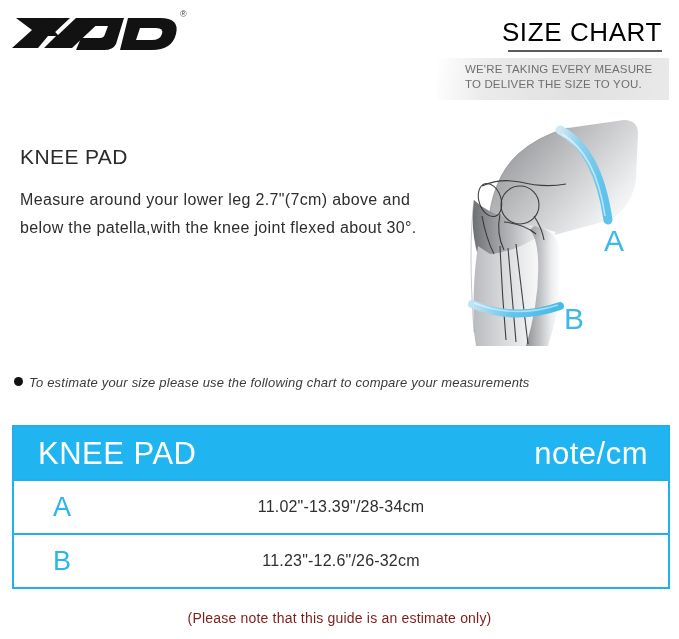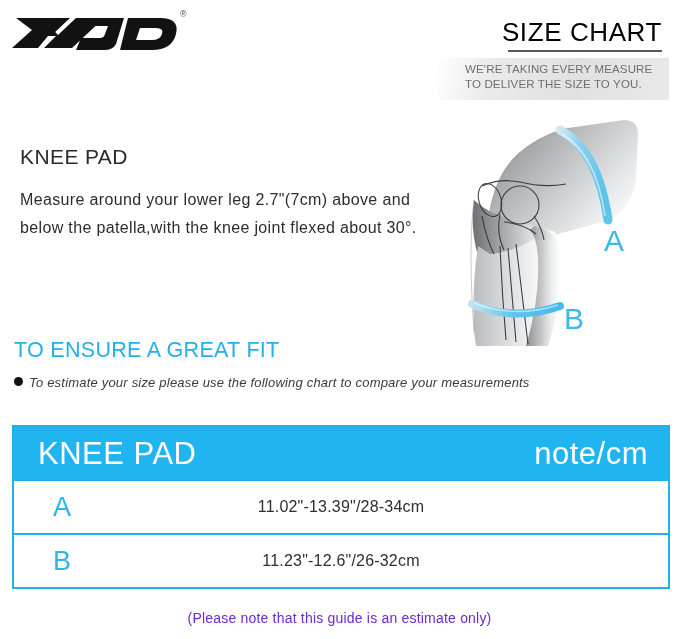--- a/index.html
+++ b/index.html
@@ -215,21 +215,21 @@
     padding-right: 96px;
   }
 
   .footer-note {
     position: absolute;
     left: 0;
     top: 610px;
     width: 679px;
     text-align: center;
     font-size: 14px;
-    color: #6d28d9;
+    color: #7f1d1d;
     letter-spacing: 0.2px;
   }
 </style>
 </head>
 <body>
 
 <div class="header">
 
   <div class="logo-wrap">
     <svg class="logo-mark" width="168" height="52" viewBox="0 0 168 52">
@@ -321,21 +321,20 @@
       <path fill="none" stroke="url(#bandB)" stroke-width="8" stroke-linecap="round" d="M34 196 Q76 214 122 198"></path>
       <path fill="none" stroke="#ffffff" stroke-width="1.4" opacity="0.5" d="M36 195 Q76 211 120 197"></path>
     </svg>
 
     <div class="band-label label-a">A</div>
     <div class="band-label label-b">B</div>
   </div>
 </div>
 
 <div class="fit">
-  <div class="fit-title">TO ENSURE A GREAT FIT</div>
   <div class="fit-note">
     <span class="bullet"></span><span>To estimate your size please use the following chart to compare your measurements</span>
   </div>
 </div>
 
 <div class="size-table">
   <div class="thead">
     <div class="th">KNEE PAD</div>
     <div class="th">note/cm</div>
   </div>

